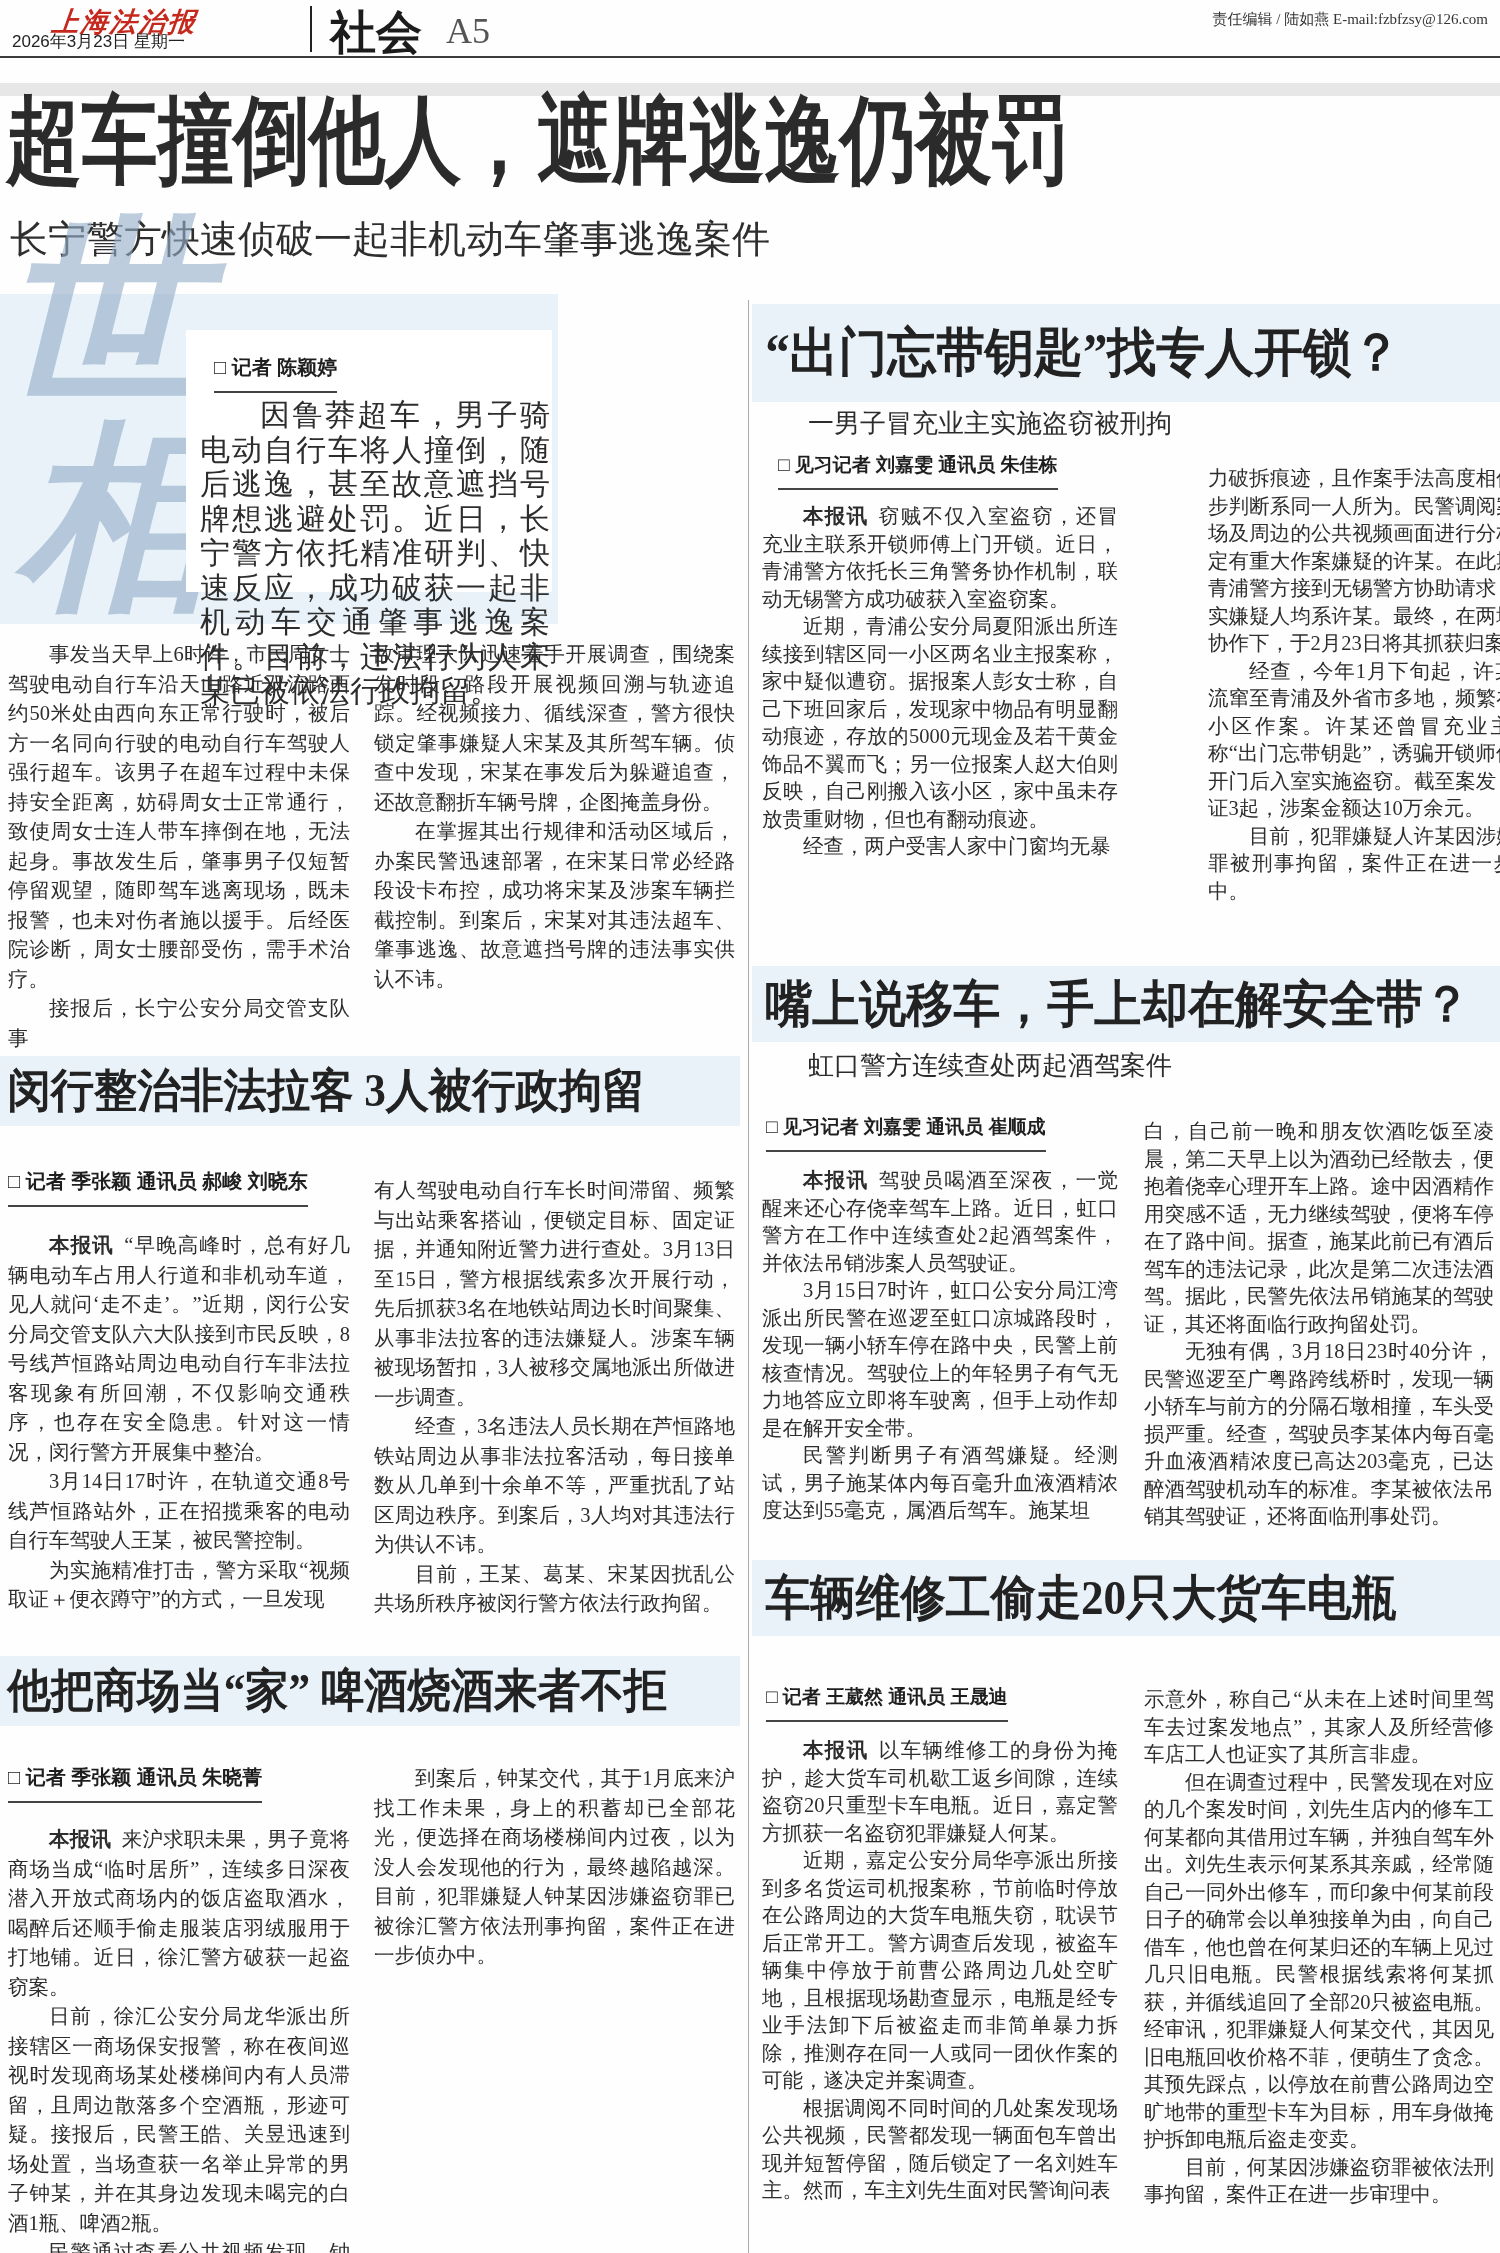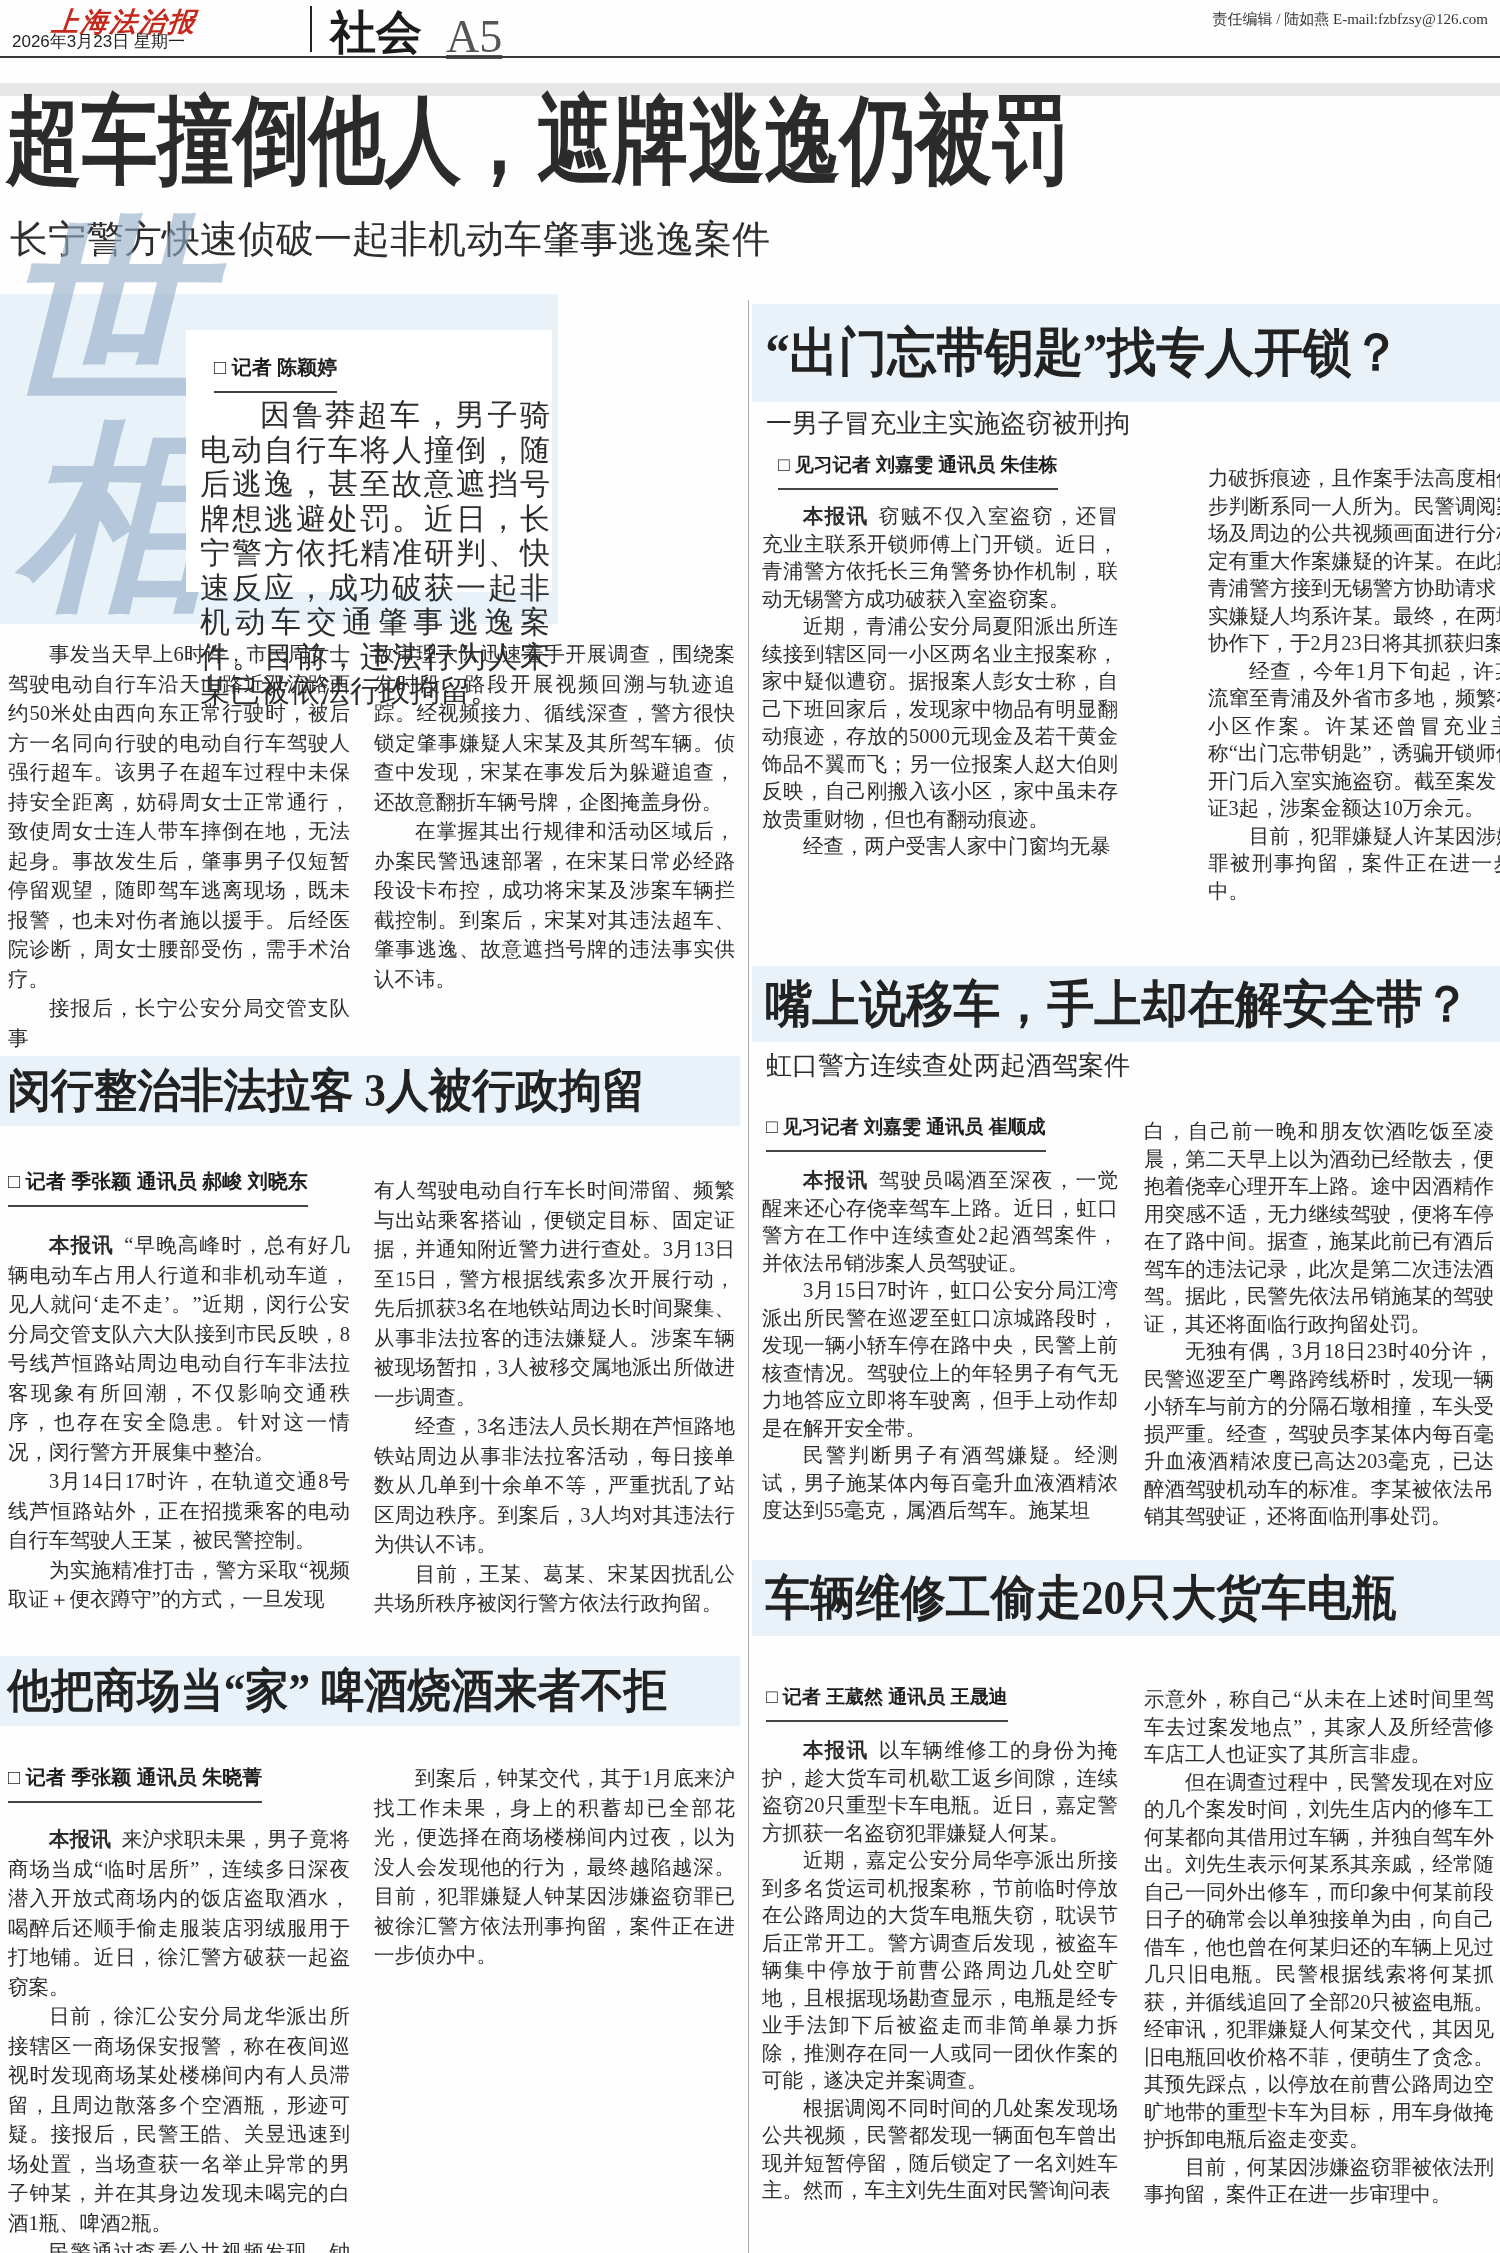--- a/index.html
+++ b/index.html
@@ -6,21 +6,21 @@
   .page{position:relative;width:1500px;height:2253px;background:#fefefe;overflow:hidden;
         font-family:"Liberation Serif","DejaVu Serif",serif;color:#2d2d2d;}
   
   .logo{position:absolute;left:52px;top:4px;font-size:27px;font-weight:bold;font-style:italic;
         color:#c5281c;transform:skewX(-6deg);letter-spacing:2px;}
   .mast-date{position:absolute;left:12px;top:30px;font-size:17px;color:#222;
         font-family:"Liberation Sans","DejaVu Sans",sans-serif;}
   .mast-div{position:absolute;left:310px;top:6px;width:2px;height:46px;background:#222;}
   .mast-section{position:absolute;left:330px;top:2px;font-size:46px;font-weight:900;
         font-family:"Liberation Sans","DejaVu Sans",sans-serif;color:#1c1c1c;}
-  .mast-pageno{position:absolute;left:446px;top:10px;font-size:46px;color:#555;text-decoration:underline;}
+  .mast-pageno{position:absolute;left:446px;top:10px;font-size:36px;color:#555;}
   .mast-editor{position:absolute;right:12px;top:10px;font-size:15px;color:#333;}
   .mast-rule{position:absolute;left:0;top:56px;width:1500px;height:2px;background:#3a3a3a;}
   .gray-band{position:absolute;left:0;top:83px;width:1500px;height:13px;background:#e7e7e7;}
   
   .lead-headline{position:absolute;left:6px;top:88px;margin:0;font-size:96px;font-weight:900;
         color:#2b2b2b;white-space:nowrap;transform:scaleX(0.79);transform-origin:left top;line-height:1.1;}
   .lead-subhead{position:absolute;left:10px;top:214px;font-size:38px;color:#2e2e2e;white-space:nowrap;text-align:right;}
   .vdivider{position:absolute;left:748px;top:300px;width:1px;height:1953px;background:#aaaaaa;}
   
   .feature-box{position:absolute;left:0;top:294px;width:558px;height:330px;background:#e9f2f9;}
@@ -48,21 +48,21 @@
   .band h2{margin:0;font-weight:900;color:#222;white-space:nowrap;transform:scaleX(0.94);transform-origin:left center;}
   .band-l2{left:0;top:1056px;width:740px;height:70px;}
   .band-l3{left:0;top:1656px;width:740px;height:70px;}
   .band-l2 h2,.band-l3 h2{font-size:46px;line-height:70px;padding-left:8px;}
   .band-r1{left:752px;top:304px;width:748px;height:98px;}
   .band-r1 h2{font-size:52px;line-height:98px;padding-left:14px;}
   .band-r2{left:752px;top:966px;width:831px;height:76px;}
   .band-r2 h2{font-size:50px;line-height:76px;padding-left:14px;}
   .band-r3{left:752px;top:1560px;width:748px;height:76px;}
   .band-r3 h2{font-size:48px;line-height:76px;padding-left:14px;}
-  .subhead{position:absolute;font-size:26px;color:#2c2c2c;white-space:nowrap;}
+  .subhead{position:absolute;font-size:26px;color:#2c2c2c;white-space:nowrap;margin-left:42px;}
   .sub-r1{left:766px;top:406px;}
   .sub-r2{left:766px;top:1048px;}
   .by-l2{position:absolute;left:8px;top:1168px;}
   .by-l3{position:absolute;left:8px;top:1764px;}
   .by-r1{position:absolute;left:766px;top:452px;margin-left:12px;}
   .by-r2{position:absolute;left:766px;top:1114px;}
   .by-r3{position:absolute;left:766px;top:1684px;}
   .by-r1 .byline,.by-r2 .byline,.by-r3 .byline{font-size:19px;}
   .l2-c1{left:8px;top:1230px;width:342px;}
   .l2-c2{left:374px;top:1176px;width:361px;}

